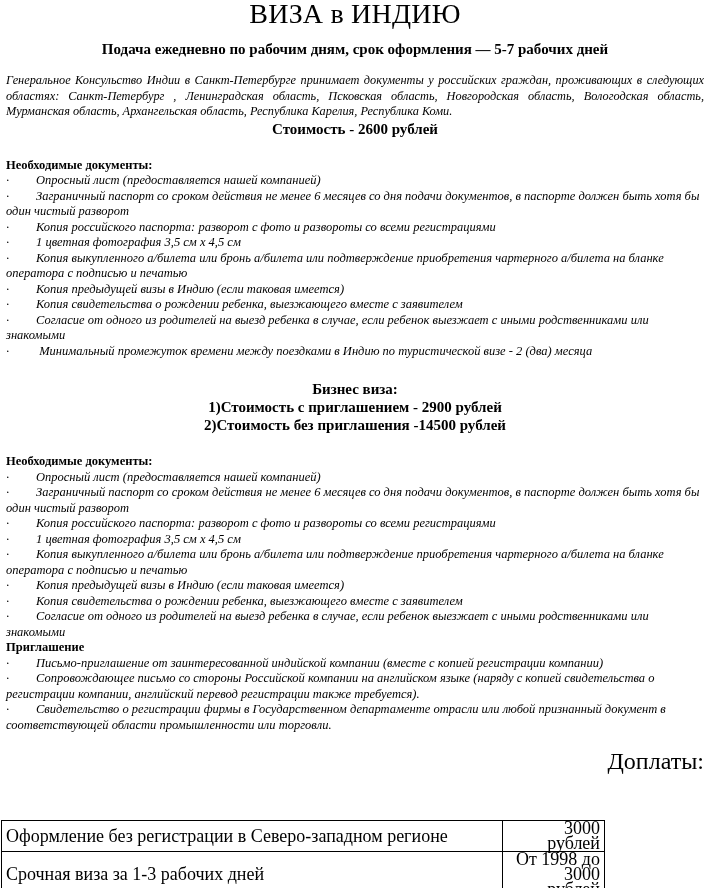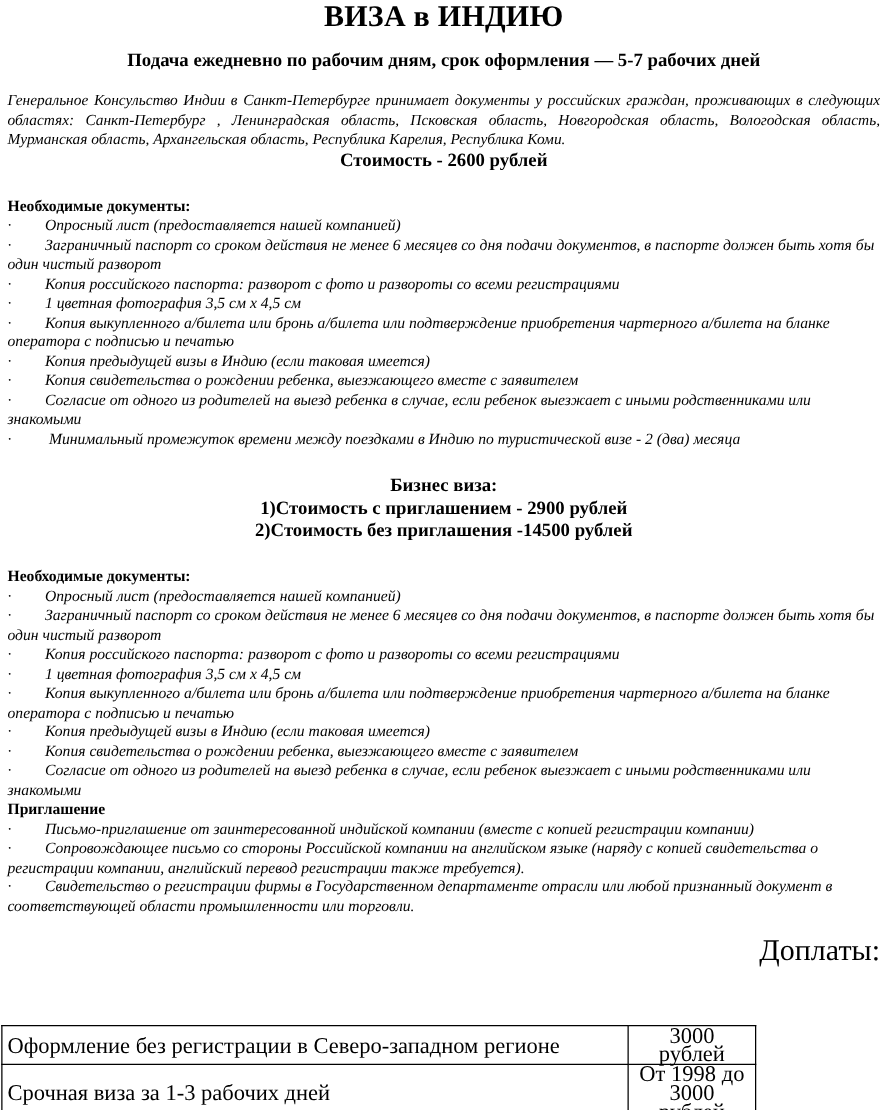--- a/index.html
+++ b/index.html
@@ -3,21 +3,21 @@
 <meta charset="utf-8">
 <style>
   html, body { margin: 0; padding: 0; background: #ffffff; }
   body {
     width: 709px; height: 888px; overflow: hidden; position: relative;
     font-family: "Liberation Serif", "DejaVu Serif", serif;
     color: #000; font-size: 12.5px; line-height: 15.5px;
   }
   .page { position: absolute; left: 6px; top: 0; width: 698px; }
   .title {
-    text-align: center; font-size: 24px; font-weight: bold;
+    text-align: center; font-size: 28px; font-weight: normal;
     margin: 0; padding-top: 1px; height: 28px; line-height: 26px; letter-spacing: 0.2px;
   }
   .subtitle {
     text-align: center; font-weight: bold; font-size: 15px; line-height: 18px;
     margin: 11px 0 0 0;
   }
   .intro {
     font-style: italic; text-align: justify; margin: 15px 0 0 0;
     font-size: 12.3px; line-height: 15.5px;
   }
@@ -34,21 +34,21 @@
     text-align: right; font-weight: normal; font-size: 24px; line-height: 24px; margin: 16px 0 0 0;
   }
   table.fees {
     position: absolute; left: 1px; top: 820px; width: 604px;
     border-collapse: collapse; font-size: 18px;
   }
   table.fees td {
     border: 1px solid #000; padding: 0 4px; height: 15px; line-height: 15px;
   }
   table.fees td.name { width: 492px; }
-  table.fees td.price { text-align: center; margin-top: 27px; }
+  table.fees td.price { text-align: right; margin-top: 27px; }
 </style>
 </head>
 <body>
 
 <div class="page">
   <h1 class="title">ВИЗА в ИНДИЮ</h1>
   <p class="subtitle">Подача ежедневно по рабочим дням, срок оформления — 5-7 рабочих дней</p>
   <p class="intro">Генеральное Консульство Индии в Санкт-Петербурге принимает документы у российских граждан, проживающих в следующих областях: Санкт-Петербург , Ленинградская область, Псковская область, Новгородская область, Вологодская область, Мурманская область, Архангельская область, Республика Карелия, Республика Коми.</p>
 
   <div>

